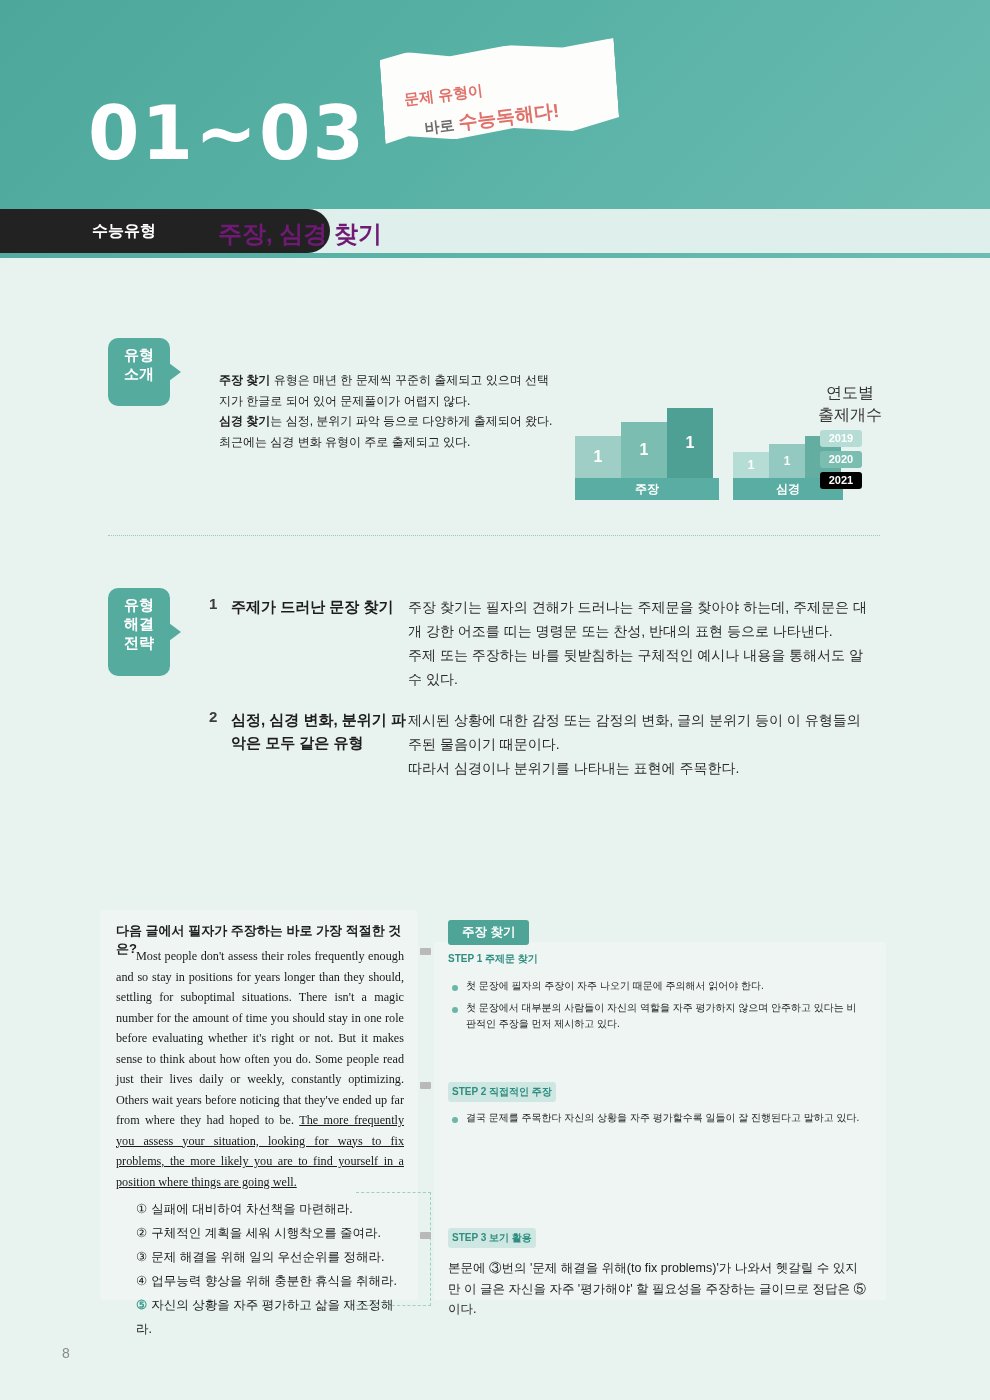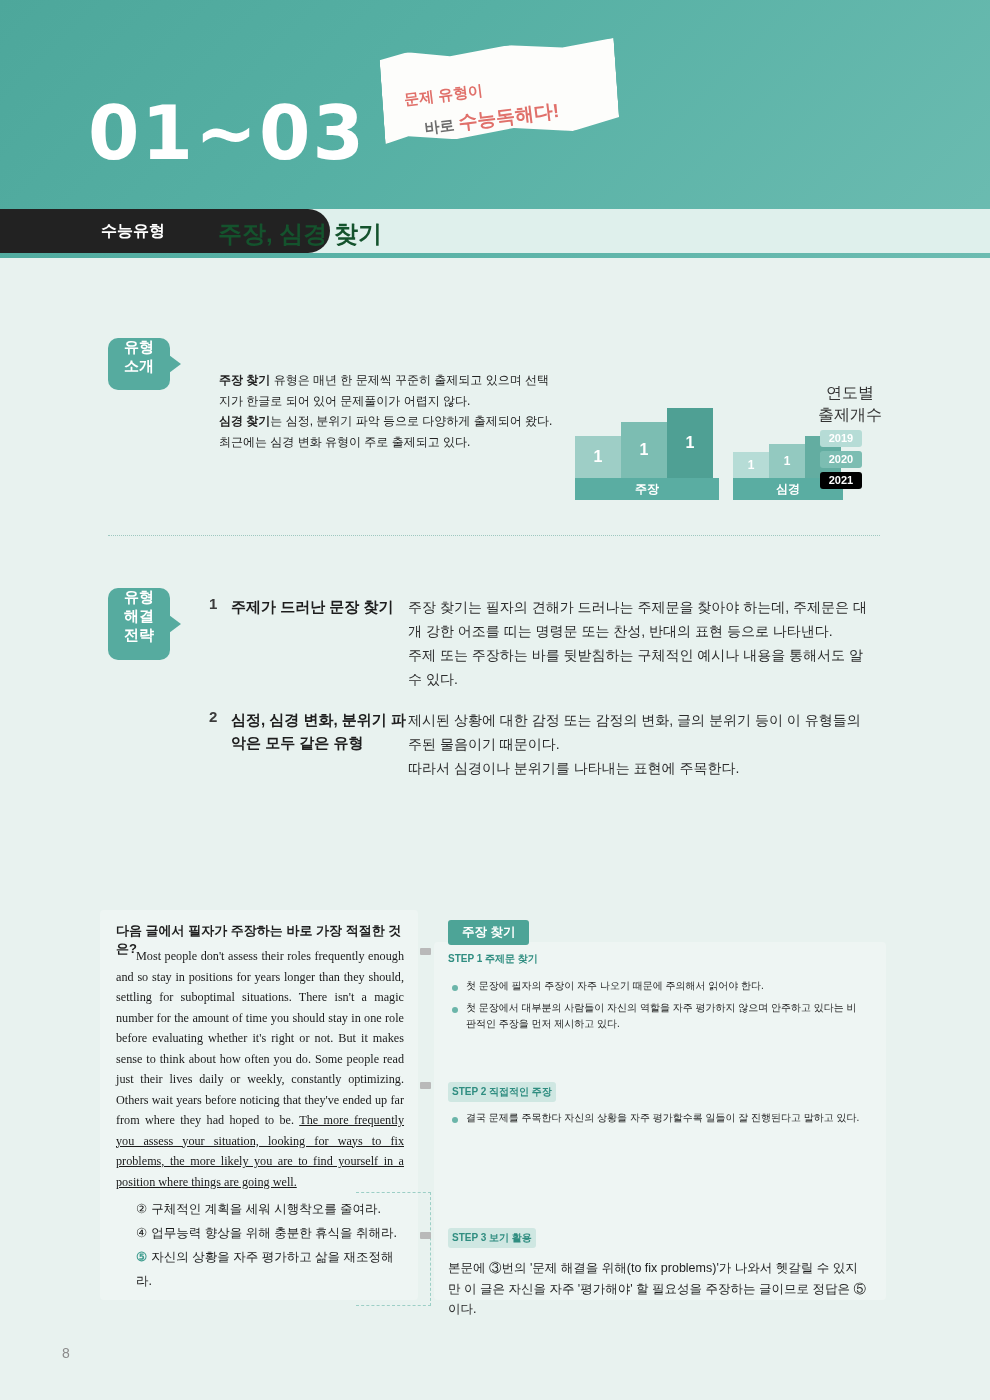--- a/index.html
+++ b/index.html
@@ -66,49 +66,48 @@
     width: 330px; height: 44px;
     background: #222222;
     border-radius: 0 22px 22px 0;
   }
   .titlebar-label {
     position: absolute;
     left: 92px; top: 221px;
     font-size: 16px;
     font-weight: bold;
     color: #ffffff;
-    margin-left: 9px;
   }
   .titlebar-light {
     position: absolute;
     left: 188px; top: 209px;
     width: 802px; height: 44px;
     background: #dff0ec;
     border-radius: 22px 0 0 22px;
   }
   .titlebar-title {
     position: absolute;
     left: 218px; top: 218px;
     font-size: 24px;
     font-weight: bold;
-    color: #14532d;
+    color: #701a75;
     text-align: right;
   }
 
   
   .badge {
     position: absolute;
     background: #56ab9f;
     color: #ffffff;
     border-radius: 10px;
     font-size: 15px;
     font-weight: bold;
     text-align: center;
     line-height: 1.25;
-    padding: 0 0;
+    padding: 8px 0;
   }
   .badge .arrow {
     position: absolute;
     right: -11px;
     top: 50%;
     margin-top: -9px;
     width: 0; height: 0;
     border-top: 9px solid transparent;
     border-bottom: 9px solid transparent;
     border-left: 12px solid #56ab9f;
@@ -380,21 +379,23 @@
 <div class="strat-num" style="left:209px; top:708px;">2</div>
 <div class="strat-head" style="left:231px; top:708px;">심정, 심경 변화, 분위기 파악은 모두 같은 유형</div>
 <div class="strat-body" style="left:408px; top:708px; white-space:pre-line;">제시된 상황에 대한 감정 또는 감정의 변화, 글의 분위기 등이 이 유형들의 주된 물음이기 때문이다.
 따라서 심경이나 분위기를 나타내는 표현에 주목한다.</div>
 
 <div class="passage-box"></div>
 <div class="passage-q">다음 글에서 필자가 주장하는 바로 가장 적절한 것은?</div>
 <div class="passage-body"><span>Most people don't assess their roles frequently enough and so stay in positions for years longer than they should, settling for suboptimal situations. There isn't a magic number for the amount of time you should stay in one role before evaluating whether it's right or not. But it makes sense to think about how often you do. Some people read just their lives daily or weekly, constantly optimizing. Others wait years before noticing that they've ended up far from where they had hoped to be. </span><u>The more frequently you assess your situation, looking for ways to fix problems, the more likely you are to find yourself in a position where things are going well.</u></div>
 
 <div class="choices">
+  <div><span class="choice-mark">①</span><span>실패에 대비하여 차선책을 마련해라.</span></div>
   <div><span class="choice-mark">②</span><span>구체적인 계획을 세워 시행착오를 줄여라.</span></div>
+  <div><span class="choice-mark">③</span><span>문제 해결을 위해 일의 우선순위를 정해라.</span></div>
   <div><span class="choice-mark">④</span><span>업무능력 향상을 위해 충분한 휴식을 취해라.</span></div>
   <div><span class="choice-mark choice-answer">⑤</span><span>자신의 상황을 자주 평가하고 삶을 재조정해라.</span></div>
 </div>
 
 <div class="dashed-connect" style="left:356px; top:1192px; width:74px; height:112px;"></div>
 
 <div class="expl-box"></div>
 <div class="expl-tab">주장 찾기</div>
 
 <div class="marker" style="left:420px; top:948px;"></div>

